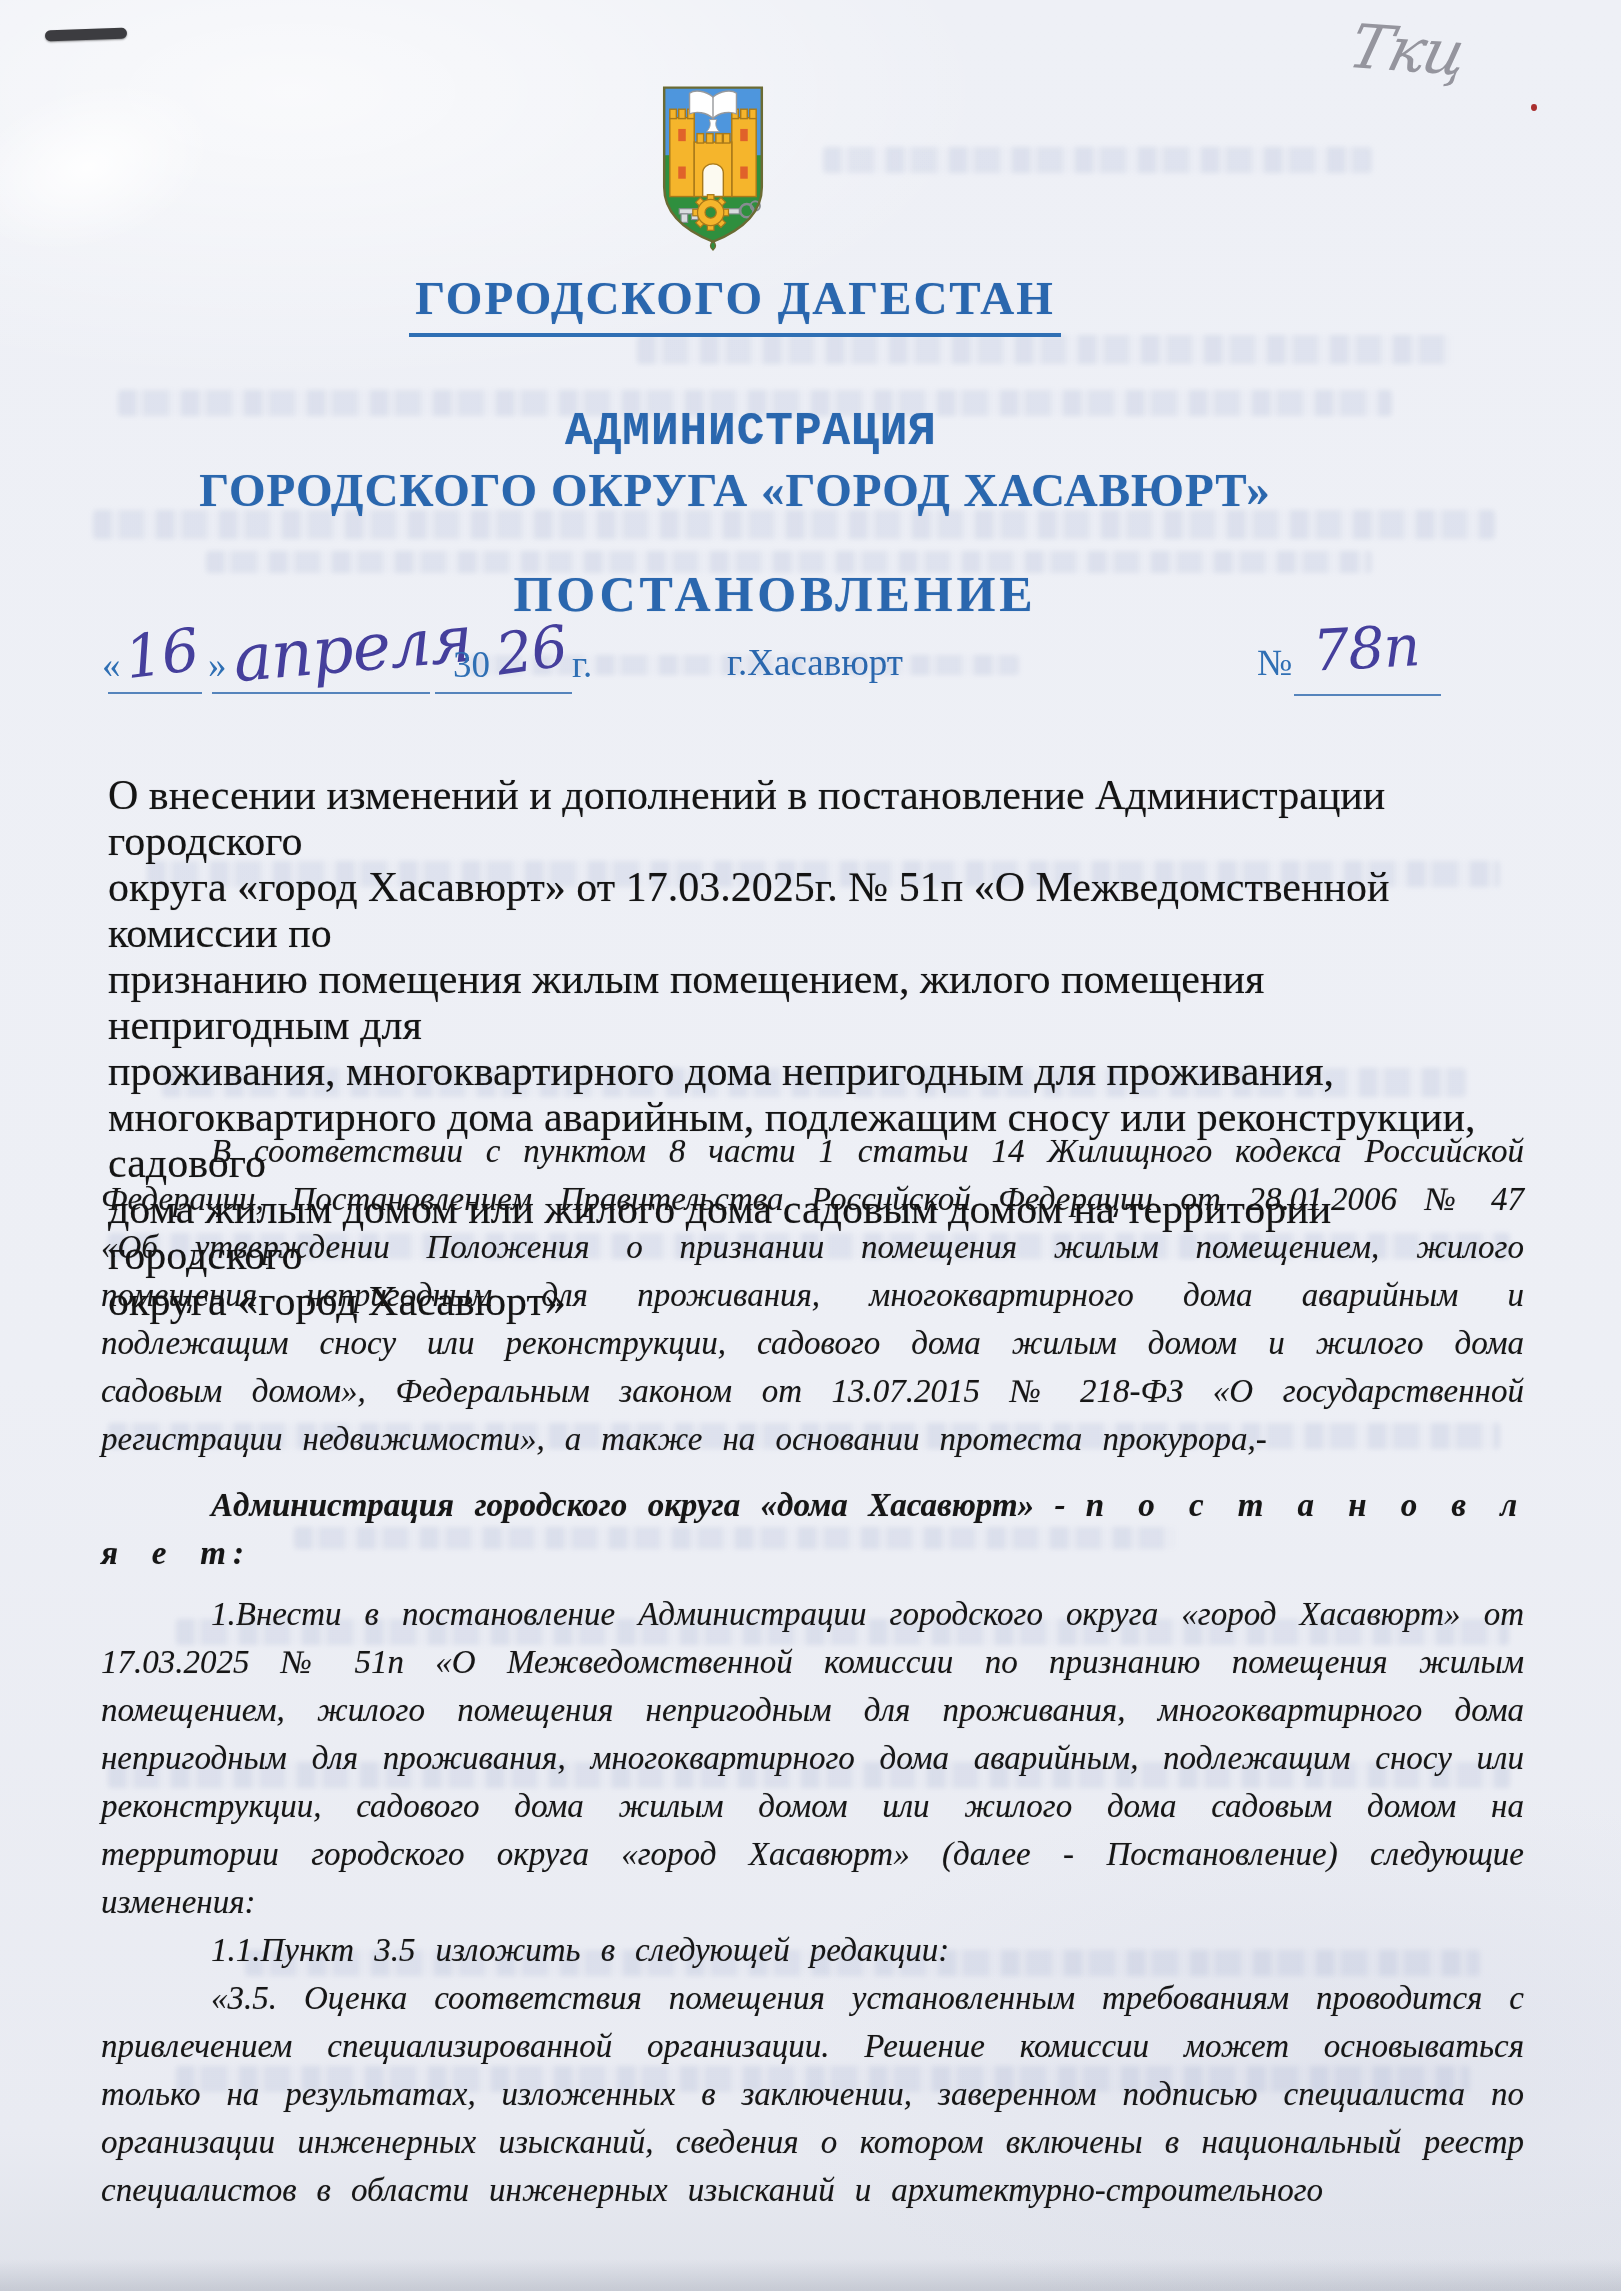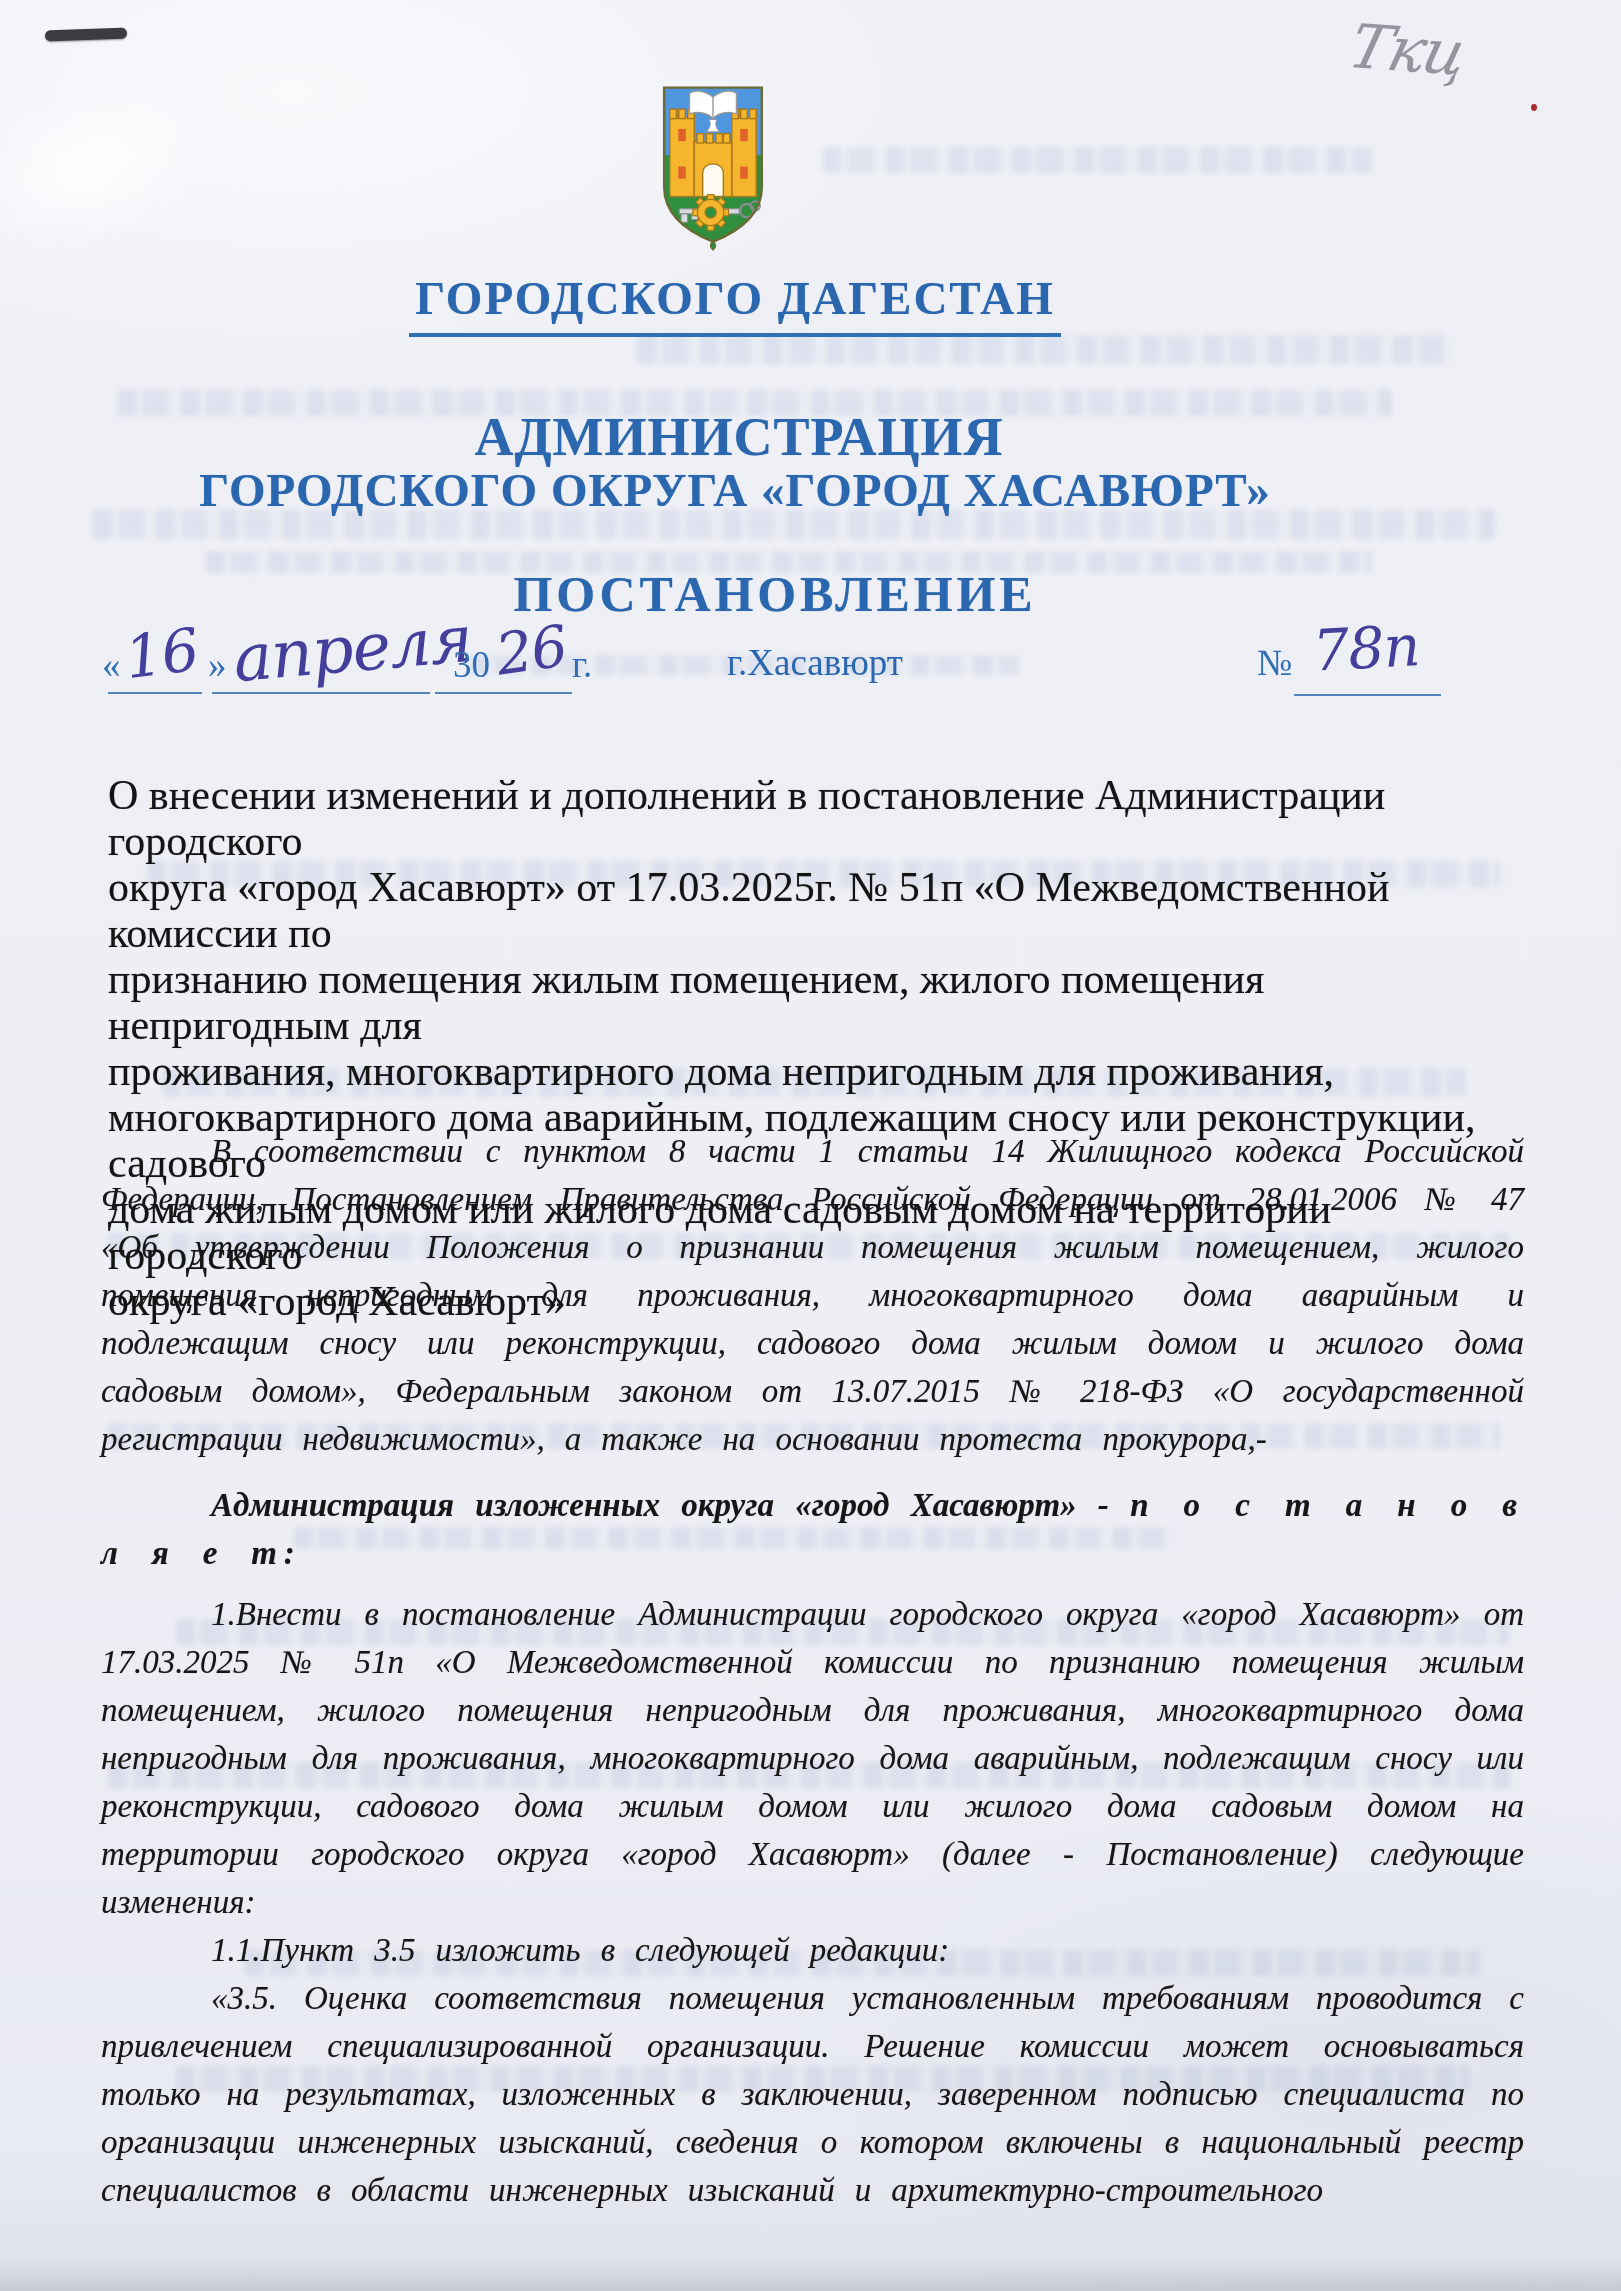--- a/index.html
+++ b/index.html
@@ -26,21 +26,21 @@
     background:repeating-linear-gradient(90deg,
       rgba(95,115,175,.12) 0 17.6px, rgba(95,115,175,.03) 17.6px 25.5px,
       rgba(95,115,175,.10) 25.5px 51px, rgba(95,115,175,.02) 51px 63px);
     filter:blur(2.5px);
   }
   
   .letterhead{position:absolute;left:0;top:0;width:1470px;text-align:center;color:#2a67ae;}
   .emblem{position:absolute;left:655px;top:82px;width:116px;height:169px;}
   .republic{position:absolute;left:0;top:271px;width:100%;}
   .republic span{display:inline-block;font-weight:bold;font-size:47px;letter-spacing:2px;border-bottom:4.9px solid #2f6fb4;padding:0 5.9px 7.8px 5.9px;text-shadow:0 0 1px rgba(34,80,150,.4);}
-  .org1{position:absolute;left:4px;top:406px;width:100%;font-weight:bold;font-size:54px;letter-spacing:1px;text-shadow:0 0 1px rgba(34,80,150,.4);}
+  .org1{position:absolute;left:16px;top:406px;width:100%;font-weight:bold;font-size:46px;letter-spacing:1px;text-shadow:0 0 1px rgba(34,80,150,.4);font-family:Liberation Mono, monospace;}
   .org2{position:absolute;left:0;top:463px;width:100%;font-weight:bold;font-size:47px;letter-spacing:1px;white-space:nowrap;text-shadow:0 0 1px rgba(34,80,150,.4);}
   .doctype{position:absolute;left:0;top:565px;width:100%;font-weight:bold;font-size:50px;letter-spacing:3.9px;text-shadow:0 0 1px rgba(34,80,150,.4);margin-left:40px;}
   
   .dateline{position:absolute;left:0;top:627px;width:1621px;height:88px;font-size:37px;color:#2f6fb4;}
   .dl-q1{position:absolute;left:102px;top:15.7px;}
   .dl-q2{position:absolute;left:208px;top:15.7px;}
   .dl-year{position:absolute;left:453px;top:15.7px;}
   .dl-gsuf{position:absolute;left:572px;top:15.7px;}
   .hw{font-family:"DejaVu Serif",serif;font-style:italic;color:#453f9c;letter-spacing:-1px;}
   .dl-day{position:absolute;left:125px;top:-7.8px;font-size:59px;transform:rotate(-7deg);}
@@ -184,21 +184,21 @@
   <div class="decree-title">О внесении изменений и дополнений в постановление Администрации городского
 округа «город Хасавюрт» от 17.03.2025г. № 51п  «О Межведомственной комиссии по
 признанию помещения жилым помещением, жилого помещения непригодным для
 проживания, многоквартирного дома непригодным для проживания,
 многоквартирного дома аварийным, подлежащим сносу или реконструкции, садового
 дома жилым домом или жилого дома садовым домом на территории городского
 округа «город Хасавюрт»</div>
 
   <div class="body">
     <p>В соответствии с пунктом 8 части 1 статьи 14 Жилищного кодекса Российской Федерации, Постановлением Правительства Российской Федерации от 28.01.2006 № 47 «Об утверждении Положения о признании помещения жилым помещением, жилого помещения непригодным для проживания, многоквартирного дома аварийным и подлежащим сносу или реконструкции, садового дома жилым домом и жилого дома садовым домом», Федеральным законом от 13.07.2015 № 218-ФЗ «О государственной регистрации недвижимости», а также на основании протеста прокурора,-</p>
-    <p class="resolution"><span>Администрация изложенных округа «город Хасавюрт» - </span><span class="spaced">п о с т а н о в л я е т:</span></p>
+    <p class="resolution"><span>Администрация городского округа «дома Хасавюрт» - </span><span class="spaced">п о с т а н о в л я е т:</span></p>
     <p class="p-after">1.Внести в постановление Администрации городского округа «город Хасавюрт» от 17.03.2025 № 51п «О Межведомственной комиссии по признанию помещения жилым помещением, жилого помещения непригодным для проживания, многоквартирного дома непригодным для проживания, многоквартирного дома аварийным, подлежащим сносу или реконструкции, садового дома жилым домом или жилого дома садовым домом на территории городского округа «город Хасавюрт» (далее - Постановление) следующие изменения:</p>
     <p>1.1.Пункт 3.5 изложить в следующей редакции:</p>
     <p>«3.5. Оценка соответствия помещения установленным требованиям проводится с привлечением специализированной организации. Решение комиссии может основываться только на результатах, изложенных в заключении, заверенном подписью специалиста по организации инженерных изысканий, сведения о котором включены в национальный реестр специалистов в области инженерных изысканий и архитектурно-строительного</p>
   </div>
 
   <div class="bottom-shade"></div>
 </div>
 
 
 </body></html>

